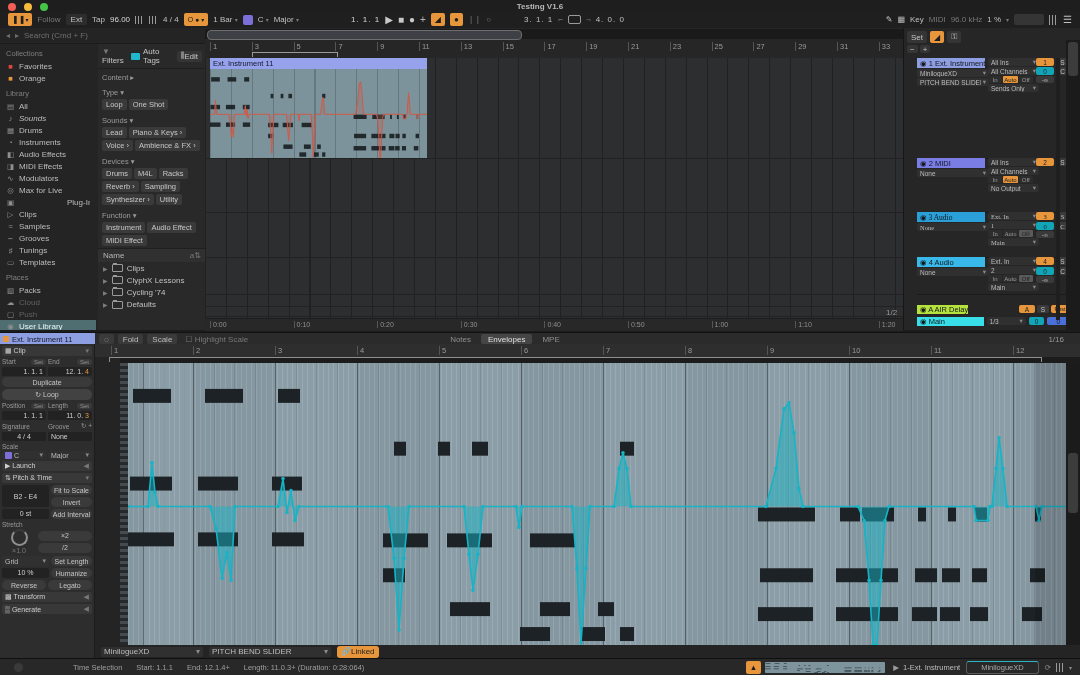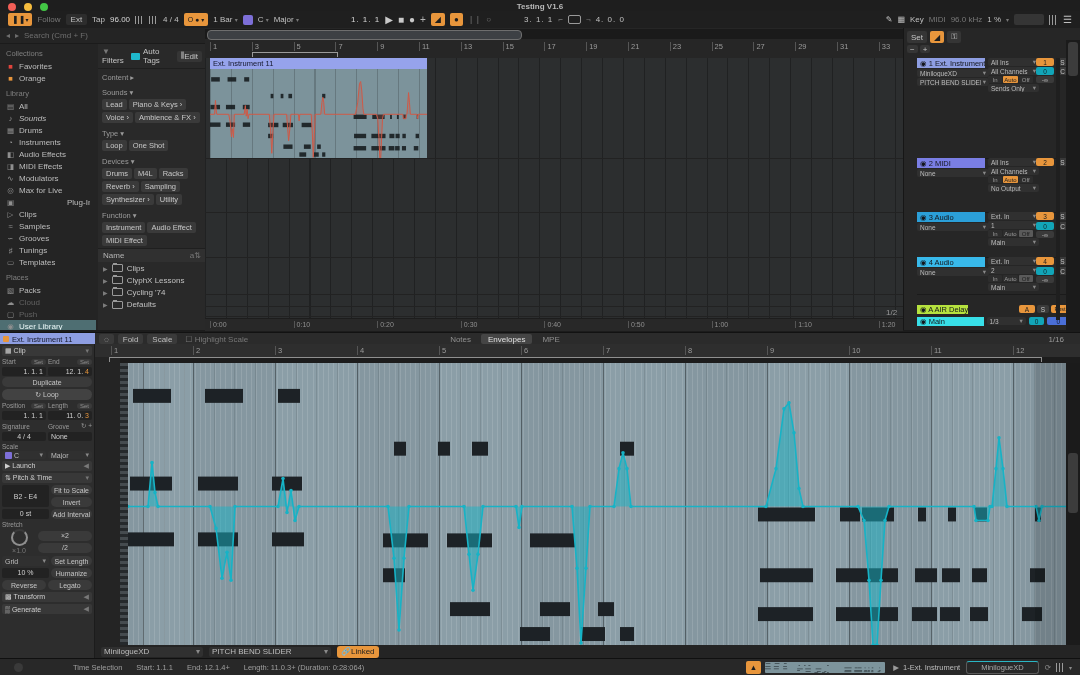--- a/index.html
+++ b/index.html
@@ -273,33 +273,33 @@
           <span>Auto Tags</span>
           <span class="box" style="height:9px;">⫼ <span>Edit</span></span>
         </span>
       </div>
       <div id="filter-groups">
           <div class="fgroup">
             <div class="fglabel">Content ▸</div>
             <div class="fchips"></div>
           </div>
           <div class="fgroup">
+            <div class="fglabel">Type ▾</div>
+            <div class="fchips">
+              <div class="chip">Loop</div>
+              <div class="chip">One Shot</div>
+            </div>
+          </div>
+          <div class="fgroup">
             <div class="fglabel">Sounds ▾</div>
             <div class="fchips">
               <div class="chip">Lead</div>
               <div class="chip">Piano &amp; Keys ›</div>
               <div class="chip">Voice ›</div>
               <div class="chip">Ambience &amp; FX ›</div>
-            </div>
-          </div>
-          <div class="fgroup">
-            <div class="fglabel">Type ▾</div>
-            <div class="fchips">
-              <div class="chip">Loop</div>
-              <div class="chip">One Shot</div>
             </div>
           </div>
           <div class="fgroup">
             <div class="fglabel">Devices ▾</div>
             <div class="fchips">
               <div class="chip">Drums</div>
               <div class="chip">M4L</div>
               <div class="chip">Racks</div>
               <div class="chip">Reverb ›</div>
               <div class="chip">Sampling</div>
@@ -528,21 +528,21 @@
             </div>
           </div>
           <div class="tcol" style="left: 119px; top: 0px;">
             <div class="ctlrow">
               <div class="cbox orange" style="width: 18px; height: 8px;">2</div>
               <div class="cbox" style="width: 13px; height: 8px;">S</div>
               <div class="armdot" style="background: rgb(240, 69, 60); border: none;"></div>
             </div>
           </div>
         </div>
-        <div class="abs" style="left: 0px; top: 154px; width: 152px; height: 45px; border-bottom: 1px solid rgb(27, 27, 27);">
+        <div class="abs" style="left: 0px; top: 154px; width: 152px; height: 45px; border-bottom: 1px solid rgb(27, 27, 27); font-family: Liberation Serif, serif;">
           <div class="tcol" style="left: 0px; top: 0px; width: 68px;">
             <div class="tnrow" style="background: rgb(43, 159, 216); height: 10px;">◉ 3 Audio</div>
             <div class="dd" style="height: 8px; font-size: 6.5px; width: 66px;">
               <span style="overflow: hidden;">None</span>
               <span class="car">▾</span>
             </div>
           </div>
           <div class="tcol" style="left: 71px; top: 0px; width: 45px;">
             <div class="dd" style="height: 8px; font-size: 6.5px; width: 45px;">
               <span style="overflow: hidden;">Ext. In</span>

